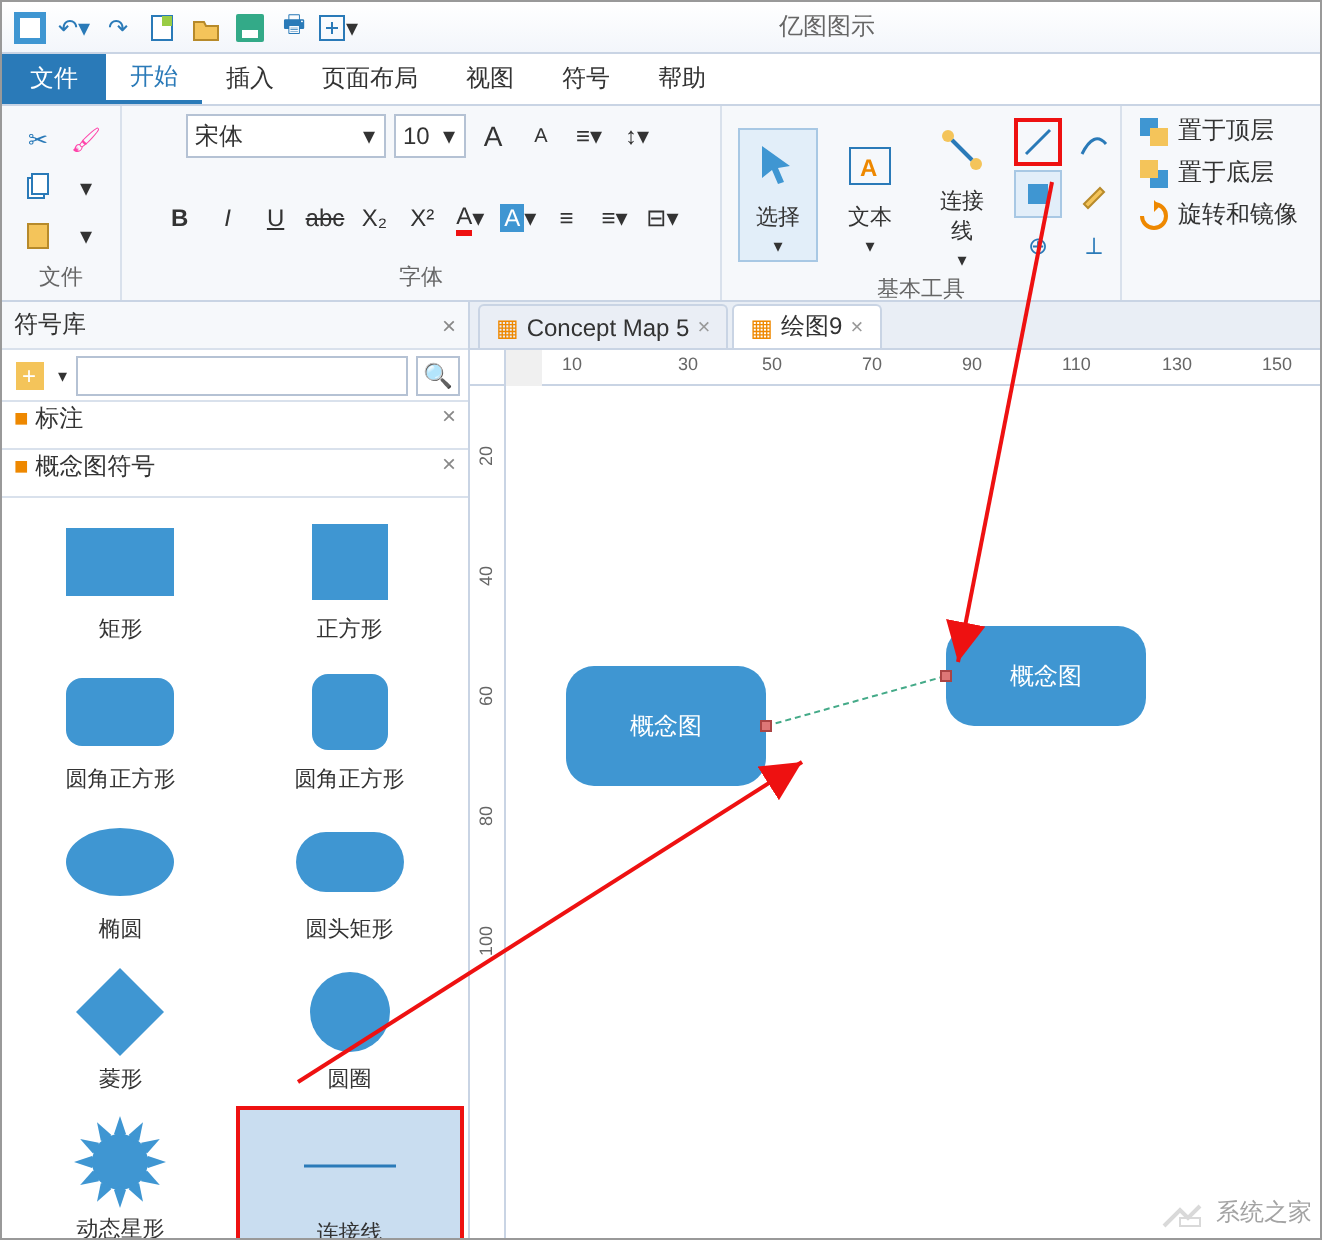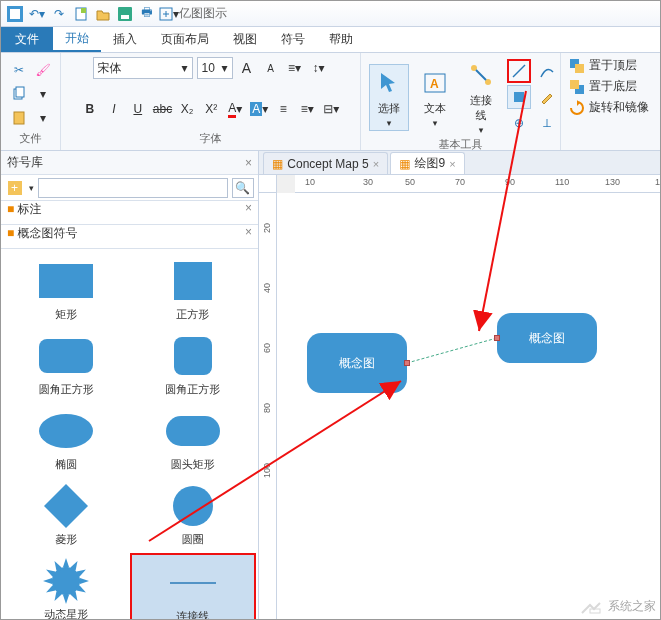--- a/index.html
+++ b/index.html
@@ -1,21 +1,21 @@
 <!DOCTYPE html>
 <html><head>
 <meta charset="utf-8">
 <style>
 *{box-sizing:border-box;margin:0;padding:0;font-family:"Microsoft YaHei",Arial,sans-serif;font-size:12px;color:#333}
 body{width:661px;height:620px;background:#fff;overflow:hidden;position:relative;border:1px solid #999}
 
 .titlebar{height:26px;background:linear-gradient(#fff,#f3f6fb);border-bottom:1px solid #c9d4e4;display:flex;align-items:center;padding:0 4px}
 .qat{display:flex;gap:2px;align-items:center}
 .qat .btn,.qat .sep{width:20px;height:20px;display:flex;align-items:center;justify-content:center}
-.app-title{flex:1;text-align:left;padding-right:8px;color:#666}
+.app-title{flex:1;text-align:center;padding-right:8px;color:#666}
 
 .menubar{height:26px;display:flex;align-items:stretch;background:#fff;border-bottom:1px solid #c9d4e4}
 .file-tab{background:#2a7ab8;color:#fff;padding:0 14px;display:flex;align-items:center}
 .menu-tab{padding:0 12px;display:flex;align-items:center;color:#333;cursor:pointer}
 .menu-tab.active{color:#2a7ab8;border-bottom:2px solid #2a7ab8}
 
 .ribbon{height:98px;display:flex;border-bottom:1px solid #c9d4e4;background:#f6f8fb}
 .group{border-right:1px solid #d9e1ec;padding:4px 8px;display:flex;flex-direction:column;justify-content:space-between}
 .group-body{display:flex;gap:6px;align-items:center;flex:1}
 .group-label{text-align:center;font-size:11px;color:#666}
@@ -25,21 +25,21 @@
 .fontname{width:100px;height:22px;border:1px solid #b5c2d4;background:#fff;display:flex;align-items:center;padding:0 4px}
 .fontsize{width:36px;height:22px;border:1px solid #b5c2d4;background:#fff;display:flex;align-items:center;padding:0 4px}
 .bigbtn{display:flex;flex-direction:column;align-items:center;gap:2px;padding:2px 6px;min-width:40px}
 .bigbtn .ico{width:32px;height:32px;display:flex;align-items:center;justify-content:center}
 .bigbtn .lbl{font-size:11px;text-align:center}
 .select-btn{border:1px solid #a8c8e4;background:#e2eef9}
 .redbox{border:2px solid #e11}
 .smallico{width:24px;height:24px;display:flex;align-items:center;justify-content:center}
 
 .workspace{position:absolute;top:150px;bottom:0;left:0;right:0;display:flex}
-.leftpanel{width:258px;border-right:1px solid #c9d4e4;display:flex;flex-direction:column;background:#fff}
+.leftpanel{width:234px;border-right:1px solid #c9d4e4;display:flex;flex-direction:column;background:#fff}
 .panel-title{height:24px;border-bottom:1px solid #d9e1ec;display:flex;align-items:center;padding:0 6px;background:#f6f8fb;justify-content:space-between}
 .panel-row{height:26px;border-bottom:1px solid #d9e1ec;display:flex;align-items:center;padding:0 4px;gap:4px}
 .panel-row .search-input{flex:1;height:20px;border:1px solid #b5c2d4}
 .panel-row .search-btn{width:22px;height:20px;border:1px solid #b5c2d4;display:flex;align-items:center;justify-content:center;color:#2a7ab8}
 .cat-row{height:24px;display:flex;padding:0 6px;justify-content:space-between;border-bottom:1px solid #d9e1ec;font-size:12px}
 .shapes-grid{display:grid;grid-template-columns:repeat(2,1fr);padding:4px 2px;flex:1;overflow:auto}
 .shape-cell{display:flex;flex-direction:column;align-items:center;gap:4px;padding:6px 2px}
 .shape-cell .shp{width:58px;height:44px;display:flex;align-items:center;justify-content:center}
 .shape-cell .slbl{font-size:11px;color:#333;text-align:center}
 .shape-cell.sel{background:#c9ddf0;border:2px solid #e11}

